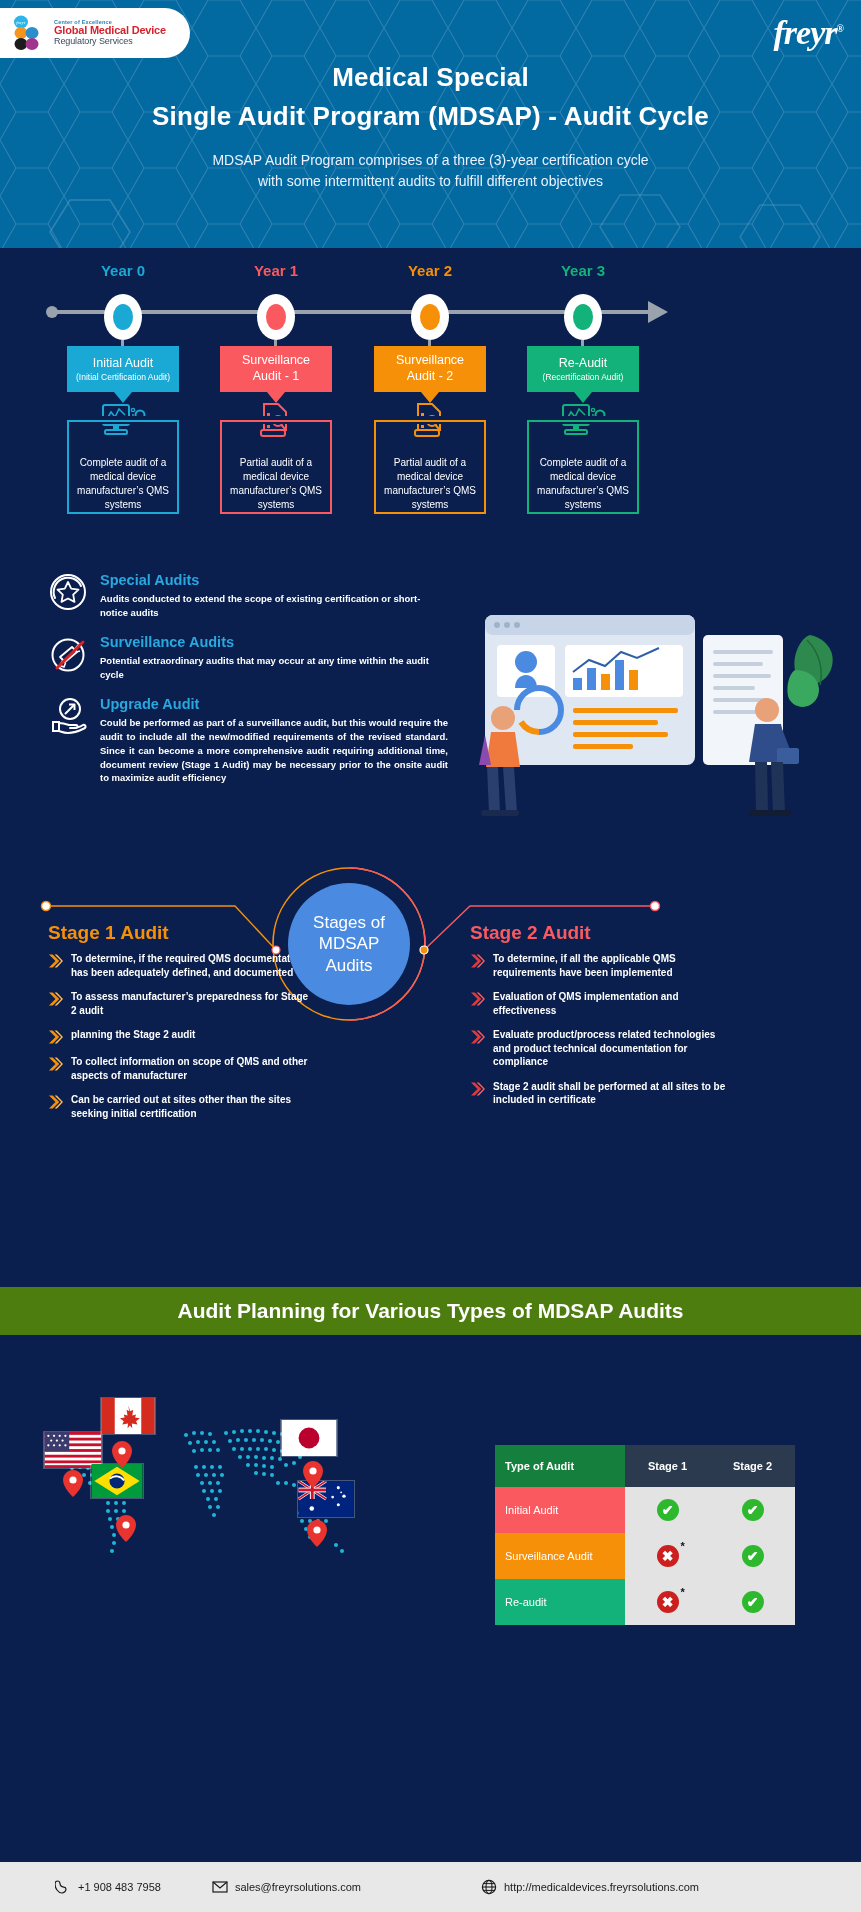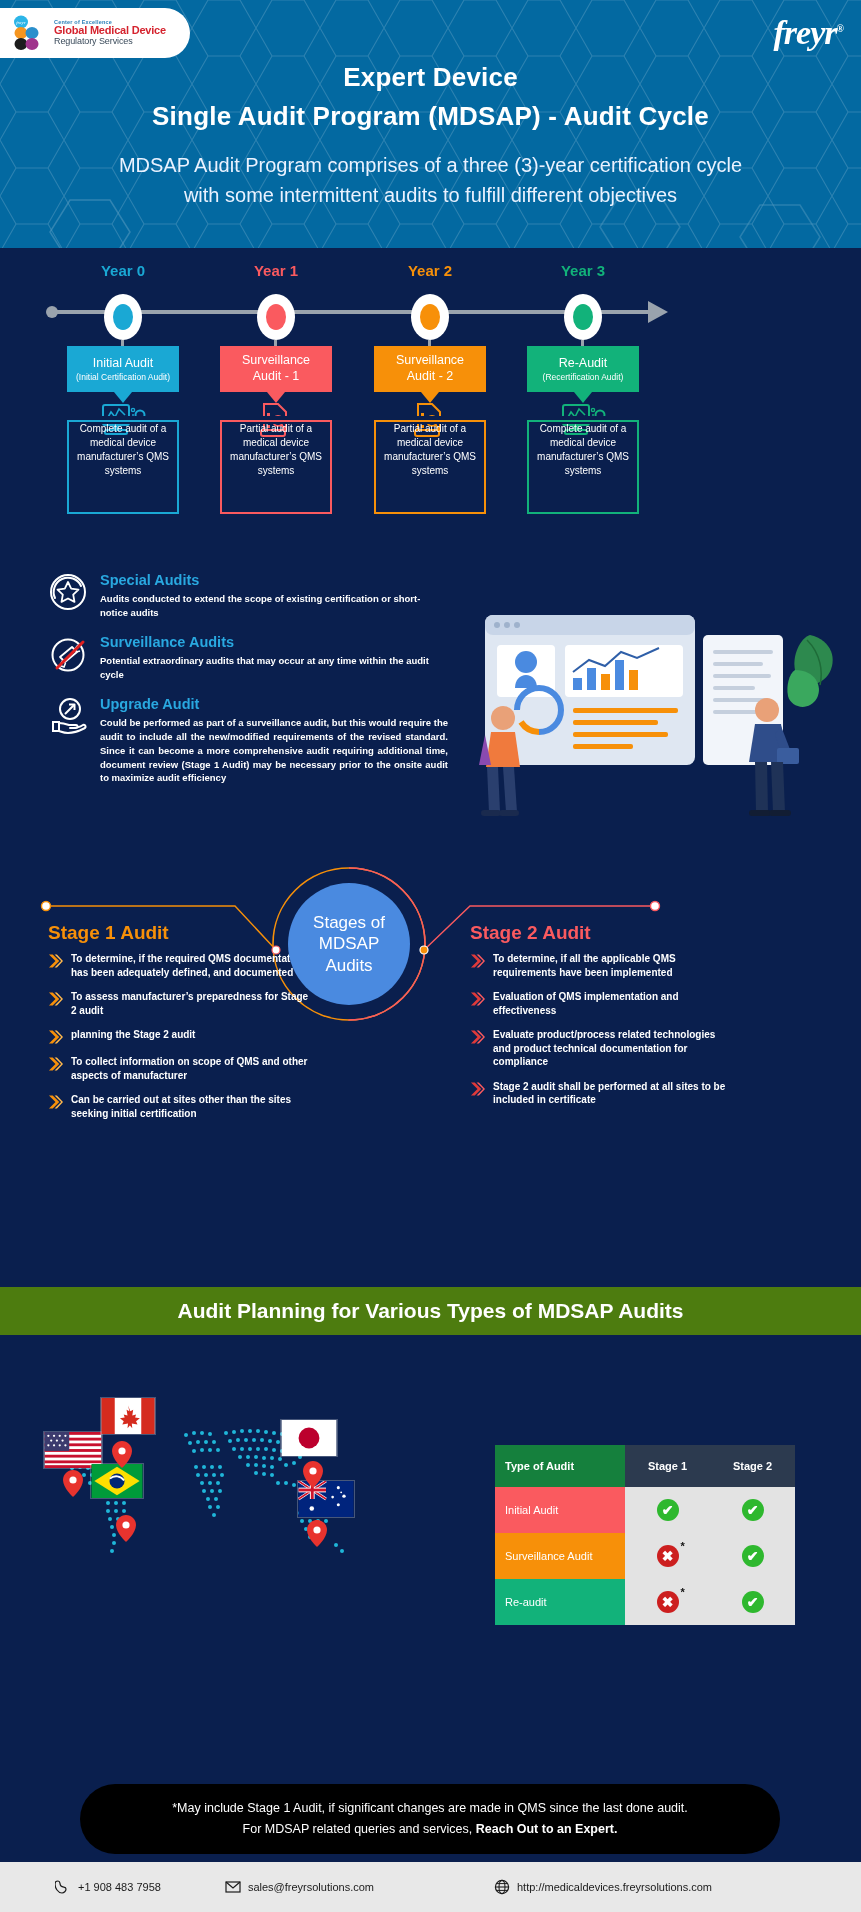--- a/index.html
+++ b/index.html
@@ -46,21 +46,21 @@
   .freyr-logo sup { font-size: 10px; vertical-align: super; }
   .header-title {
     position: relative; z-index: 4;
     text-align: center; color: #fff; padding-top: 62px;
   }
   .header-title .t1 { font-size: 26px; font-weight: bold; letter-spacing: .2px; }
   .header-title .t2 { font-size: 26px; font-weight: bold; margin-top: 8px; letter-spacing: .2px;}
   .header-sub {
     position: relative; z-index: 4;
     text-align: center; color: #eaf2ff;
-    font-size: 20px; margin-top: 18px; line-height: 1.5;
+    font-size: 14px; margin-top: 18px; line-height: 1.5;
   }
 
   
   .timeline-sec { position: relative; height: 300px; background:#0a1f4e; }
   .year-label {
     position: absolute; top: 14px; font-size: 15px; font-weight: bold;
     text-align: center; width: 110px;
   }
   .axis-line {
     position: absolute; left: 52px; top: 62px; width: 600px; height: 4px;
@@ -93,22 +93,22 @@
   .ribbon .r2 { font-size: 8.5px; line-height: 1.2; }
   .ribbon:after {
     content: ""; position: absolute; bottom: -11px; left: 50%;
     transform: translateX(-50%);
     border-left: 9px solid transparent; border-right: 9px solid transparent;
     border-top: 11px solid currentColor;
   }
   .descbox {
     position: absolute; top: 172px; width: 112px; height: 94px;
     border: 2px solid; color:#fff;
-    display:flex; align-items:flex-start; justify-content:center;
-    padding-bottom: 14px;
+    display:flex; align-items:flex-end; justify-content:center;
+    padding-bottom: 0;
   }
   .descbox span { font-size: 10px; line-height: 1.4; text-align:center; }
   .desc-icon {
     position: absolute; top: 153px; width: 52px; height: 40px;
   }
   .icon-mask {
     position:absolute; top:168px; width:56px; height: 8px; background:#0a1f4e;
   }
 
   
@@ -221,21 +221,21 @@
         <div class="logo-l2">Global Medical Device</div>
         <div class="logo-l3">Regulatory Services</div>
       </div>
     </div>
 
     <div class="freyr-logo">
       <span>freyr</span><sup>®</sup>
     </div>
 
     <div class="header-title">
-      <div class="t1">Expert Device</div>
+      <div class="t1">Medical Special</div>
       <div class="t2">Single Audit Program (MDSAP) - Audit Cycle</div>
     </div>
     <div class="header-sub">
       <div>MDSAP Audit Program comprises of a three (3)-year certification cycle</div>
       <div>with some intermittent audits to fulfill different objectives</div>
     </div>
   </div>
 
   <div class="timeline-sec">
     <div class="axis-line"></div>
@@ -786,35 +786,29 @@
             <span class="mark no">✖</span><span class="star">*</span>
           </td>
           <td class="cell-mark c">
             <span class="mark ok">✔</span>
           </td>
         </tr>
       </tbody>
     </table>
   </div>
 
-  <div class="note">
-    <div>*May include Stage 1 Audit, if significant changes are made in QMS since the last done audit.</div>
-    <div>
-      <span>For MDSAP related queries and services, </span><b>Reach Out to an Expert.</b>
-    </div>
-  </div>
 
   <div class="footer">
     <div class="f-item" style="margin-left:55px">
       <svg class="f-icon" viewBox="0 0 16 16">
         <path d="M3 2 c3 0 1 3 3 5 2 2 5 0 5 3 0 2-2 4-4 4 -4 0-7-5-7-9 0-2 1-3 3-3z" fill="none" stroke="#1b1b1b" stroke-width="1.2"></path>
       </svg>
       <span>+1 908 483 7958</span>
     </div>
-    <div class="f-item" style="margin-left:64px">
+    <div class="f-item" style="margin-left:51px">
       <svg class="f-icon" viewBox="0 0 16 16">
         <rect x="1" y="3" width="14" height="10" fill="none" stroke="#1b1b1b" stroke-width="1.2"></rect>
         <path d="M1 3 L8 9 L15 3" fill="none" stroke="#1b1b1b" stroke-width="1.2"></path>
       </svg>
       <span>sales@freyrsolutions.com</span>
     </div>
     <div class="f-item" style="margin-left:120px">
       <svg class="f-icon" viewBox="0 0 16 16">
         <circle cx="8" cy="8" r="6.6" fill="none" stroke="#1b1b1b" stroke-width="1.2"></circle>
         <ellipse cx="8" cy="8" rx="3" ry="6.6" fill="none" stroke="#1b1b1b" stroke-width="1.1"></ellipse>

